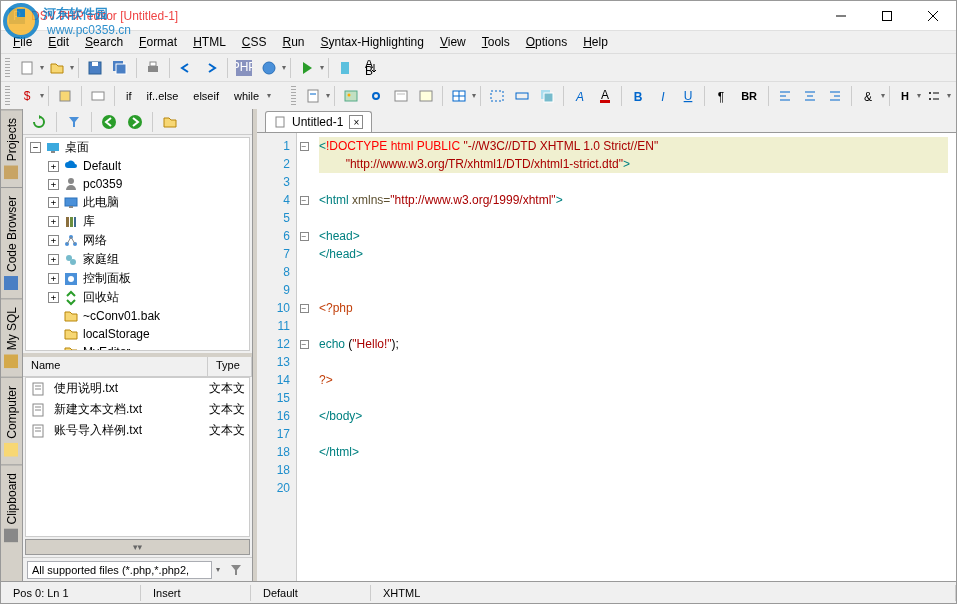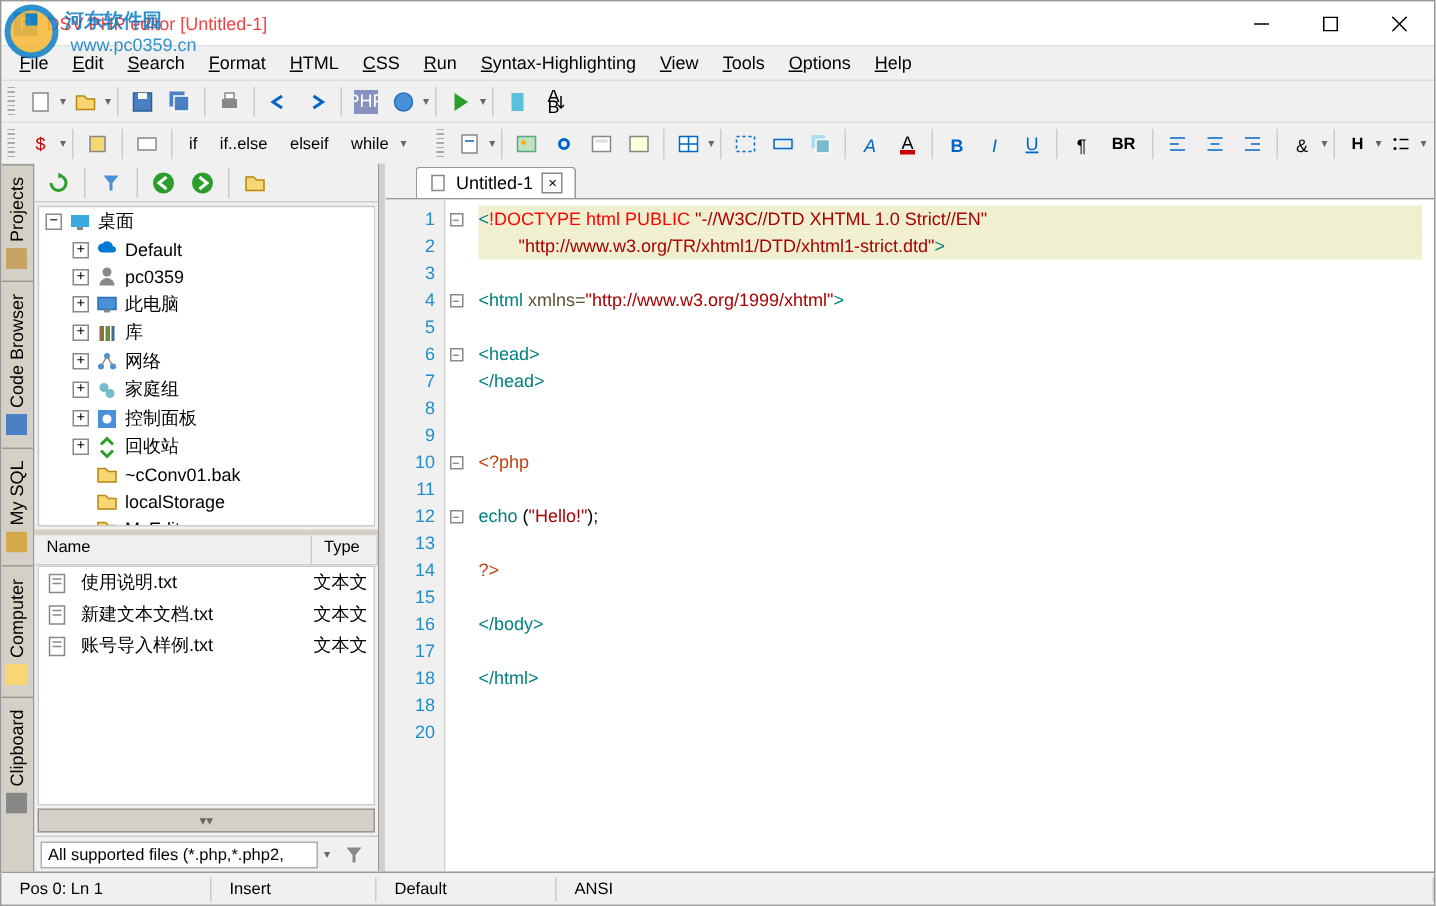--- a/index.html
+++ b/index.html
@@ -56,21 +56,21 @@
 
 .filter-bar { height: 24px; display: flex; align-items: center; padding: 2px 4px; border-top: 1px solid #ccc; gap: 4px; }
 .filter-input { flex: 1; border: 1px solid #abadb3; padding: 2px 4px; font-size: 11px; background: #fff; }
 .collapse-handle { height: 16px; background: #d4d0c8; border: 1px solid #999; display: flex; align-items: center; justify-content: center; cursor: pointer; margin: 2px; font-size: 9px; color: #666; }
 
 
 .splitter-v { width: 4px; background: #d4d0c8; cursor: col-resize; }
 
 
 .editor-area { flex: 1; display: flex; flex-direction: column; background: #fff; overflow: hidden; }
-.editor-tabs { height: 24px; background: #f0f0f0; display: flex; align-items: flex-end; padding: 2px 20px 0; border-bottom: 1px solid #999; }
+.editor-tabs { height: 24px; background: #f0f0f0; display: flex; align-items: flex-end; padding: 2px 8px 0; border-bottom: 1px solid #999; }
 .editor-tab { padding: 3px 8px; background: #fff; border: 1px solid #999; border-bottom: none; border-radius: 3px 3px 0 0; display: flex; align-items: center; gap: 6px; cursor: pointer; font-size: 11px; }
 .tab-close { width: 14px; height: 14px; border: 1px solid #888; display: flex; align-items: center; justify-content: center; font-size: 10px; cursor: pointer; }
 
 .code-area { flex: 1; display: flex; overflow: auto; font-family: "Courier New", monospace; font-size: 14px; }
 .gutter { width: 40px; background: #f0f0f0; text-align: right; padding: 4px 6px 4px 2px; color: #1e8ecc; border-right: 1px solid #ccc; }
 .gutter div { height: 18px; line-height: 18px; }
 .fold-col { width: 14px; background: #fff; padding: 4px 0; }
 .fold-col div { height: 18px; display: flex; align-items: center; justify-content: center; }
 .fold-box { width: 9px; height: 9px; border: 1px solid #888; font-size: 8px; display: flex; align-items: center; justify-content: center; background: #fff; color: #666; font-family: monospace; }
 .code-lines { flex: 1; padding: 4px 8px; background: #fff; }
@@ -734,14 +734,14 @@
           <div class="code-line"><span class="c-tag">&lt;/html&gt;</span></div>
         </div>
     </div>
   </div>
 </div>
 
 <div class="statusbar">
   <div class="status-cell" style="width:140px">Pos 0: Ln 1</div>
   <div class="status-cell" style="width:110px">Insert</div>
   <div class="status-cell" style="width:120px">Default</div>
-  <div class="status-cell" style="flex:1">ANSI</div>
+  <div class="status-cell" style="flex:1">XHTML</div>
 </div>
 
 </body></html>

